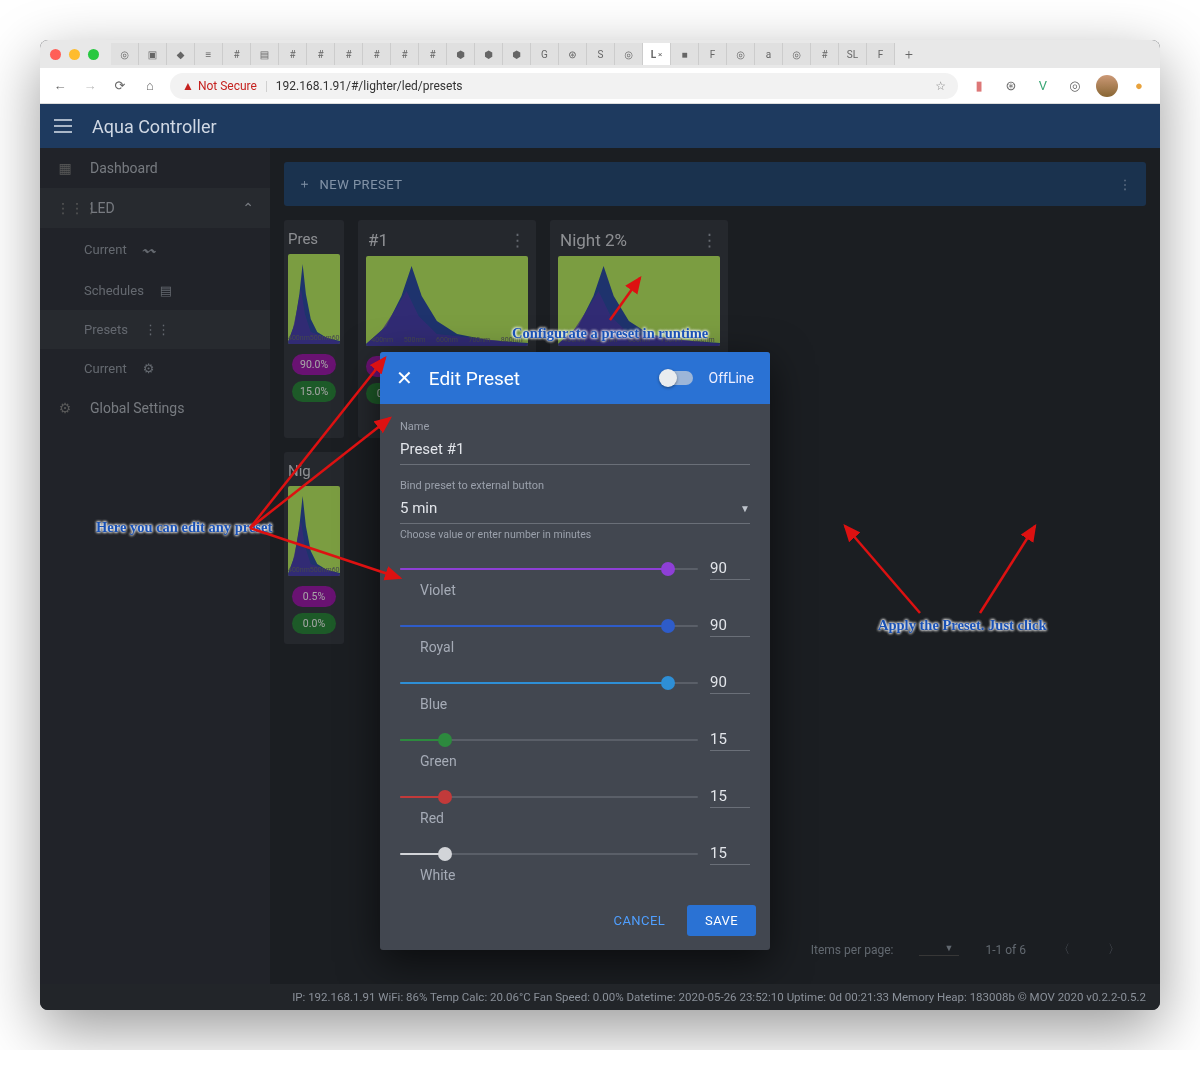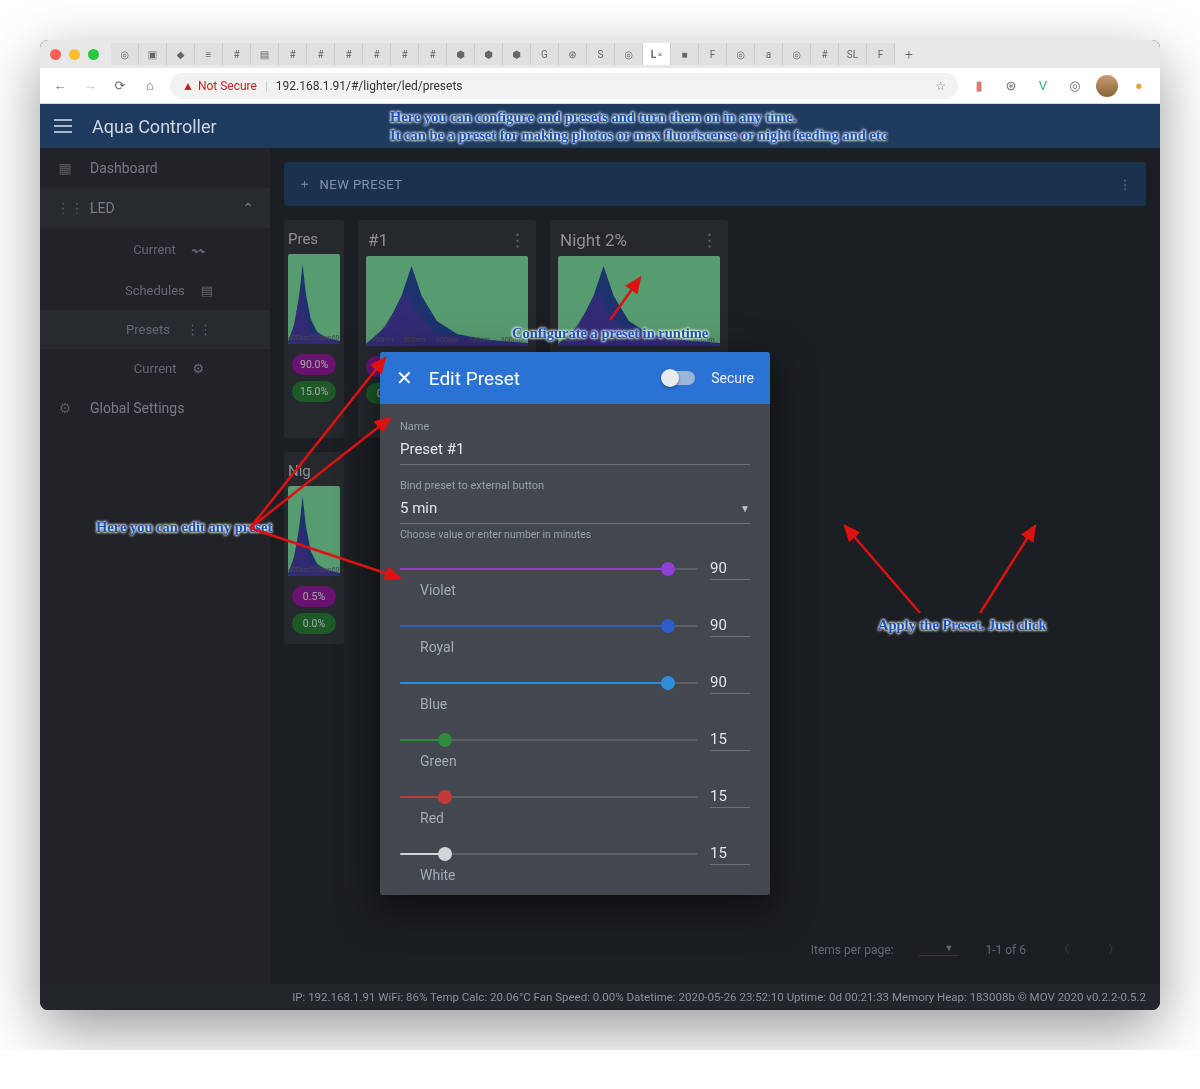--- a/index.html
+++ b/index.html
@@ -23,32 +23,32 @@
   
   .app-header{background:#1e3a5f;height:44px;display:flex;align-items:center;color:#d0d8e4;padding:0 14px;gap:20px;position:relative;}
   .hamburger{display:flex;flex-direction:column;gap:4px;cursor:pointer;}
   .hamburger span{width:18px;height:2px;background:#aab7c8;}
   .app-title{font-size:18px;font-weight:400;text-align:right;}
   .annot{position:absolute;font-family:Georgia,"Times New Roman",serif;font-weight:bold;color:#1951b5;text-shadow:0 0 3px #fff,0 0 3px #fff,0 0 3px #fff;font-size:14.5px;line-height:1.25;pointer-events:none;}
   
   .app-body{flex:1;display:flex;position:relative;overflow:hidden;}
   .sidebar{width:230px;background:#33373f;color:#b7bcc5;font-size:14px;}
   .side-item{display:flex;align-items:center;gap:16px;padding:12px 16px;cursor:pointer;}
-  .side-item.sub{padding-left:44px;font-size:13px;color:#9aa0ab;justify-content:center;}
+  .side-item.sub{padding-left:44px;font-size:13px;color:#9aa0ab;justify-content:flex-start;}
   .side-item.sel{background:#3c4149;}
   .side-icn{width:18px;text-align:center;color:#888;}
   .chev{margin-left:auto;}
   .content{flex:1;padding:14px;display:flex;flex-direction:column;gap:14px;overflow:hidden;}
   .toolbar{background:#294d78;height:44px;border-radius:3px;display:flex;align-items:center;padding:0 14px;color:#c6e0ff;font-size:13px;letter-spacing:.5px;}
   .newp{display:flex;align-items:center;gap:8px;cursor:pointer;}
   .toolbar .vdots{margin-left:auto;color:#9fb7d6;cursor:pointer;}
   .cards{display:flex;gap:14px;flex-wrap:wrap;}
   .card{width:178px;background:#3a3e46;border-radius:3px;padding-bottom:10px;}
   .card-h{display:flex;justify-content:space-between;align-items:center;padding:10px 10px 6px;color:#d8dbe0;font-size:17px;}
-  .spectrum{height:90px;margin:0 8px;background:#86efac;border-radius:2px;position:relative;overflow:hidden;}
+  .spectrum{height:90px;margin:0 8px;background:#bef264;border-radius:2px;position:relative;overflow:hidden;}
   .spectrum svg{width:100%;height:100%;}
   .axis{position:absolute;bottom:2px;left:0;right:0;display:flex;justify-content:space-around;font-size:7px;color:#6a6f78;}
   .vals{display:flex;flex-wrap:wrap;gap:6px;padding:10px 8px 0;}
   .pill{font-size:10.5px;color:#fff;padding:4px 8px;border-radius:12px;min-width:44px;text-align:center;}
   .p-violet{background:#a21caf;} .p-royal{background:#2e5cc9;} .p-blue{background:#2e8fd6;}
   .p-green{background:#2d8a3e;} .p-red{background:#b53131;} .p-white{background:#8a8f97;}
   .apply{margin:10px 10px 0 auto;display:flex;align-items:center;gap:6px;color:#4f9fff;font-size:12px;letter-spacing:.5px;cursor:pointer;width:fit-content;}
   .card.partial{width:60px;overflow:hidden;}
   .card.partial .card-h{padding:10px 4px 6px;font-size:15px;}
   .card.partial .spectrum{margin:0 4px;}
@@ -151,22 +151,20 @@
     <div class="ext" style="color:#e8a23c">●</div>
   </div>
 
   <div class="app-header">
     <div class="hamburger">
         <span></span>
         <span></span>
         <span></span>
       </div>
     <div class="app-title">Aqua Controller</div>
-    <div class="annot" style="left:350px;top:4px;white-space:pre-line">Here you can configure and presets and turn them on in any time.
-It can be a preset for making photos or max fluoriscense or night feeding and etc</div>
   </div>
 
   <div class="app-body">
     <div class="sidebar">
       <div class="side-item">
           <span class="side-icn">▦</span>
           <span>Dashboard</span>
         </div>
       <div class="side-item sel">
           <span class="side-icn">⋮⋮⋮</span>
@@ -307,21 +305,21 @@
         <span class="pgarr">〉</span>
       </div>
     </div>
 
     <div class="scrim"></div>
     <div class="dialog">
       <div class="dlg-h">
         <span class="x">✕</span>
         <span class="dlg-title">Edit Preset</span>
         <div class="switch"></div>
-        <span class="offline">Secure</span>
+        <span class="offline">OffLine</span>
       </div>
       <div class="dlg-body">
         <div class="fld-label">Name</div>
         <input class="fld-input" value="Preset #1" style="">
         <div class="fld-label">Bind preset to external button</div>
         <div class="fld-input sel">
             <span>5 min</span>
             <span class="tri">▼</span>
           </div>
         <div class="hint">Choose value or enter number in minutes</div>
@@ -380,20 +378,24 @@
               <div class="chrow">
       <div class="track">
         <div class="fill" style="width:15%;background:#d2d4d8"></div>
         <div class="thumb" style="left:15%;background:#d2d4d8"></div>
       </div>
       <input class="numin" value="15" style="">
     </div>
     <div class="chlabel">White</div>
             </div>
           </div>
+      </div>
+      <div class="dlg-actions">
+        <div class="btn-flat">CANCEL</div>
+        <div class="btn-raised">SAVE</div>
       </div>
     </div>
 
     <div class="annot" style="left:56px;top:370px">Here you can edit any preset</div>
     <div class="annot" style="left:472px;top:176px">Configurate a preset in runtime</div>
     <div class="annot" style="left:838px;top:468px">Apply the Preset. Just click</div>
 
     <svg class="arrow" style="left:170px;top:180px" width="200" height="220">
       <defs>
           <marker id="ah" markerWidth="8" markerHeight="8" refX="6" refY="3" orient="auto">

